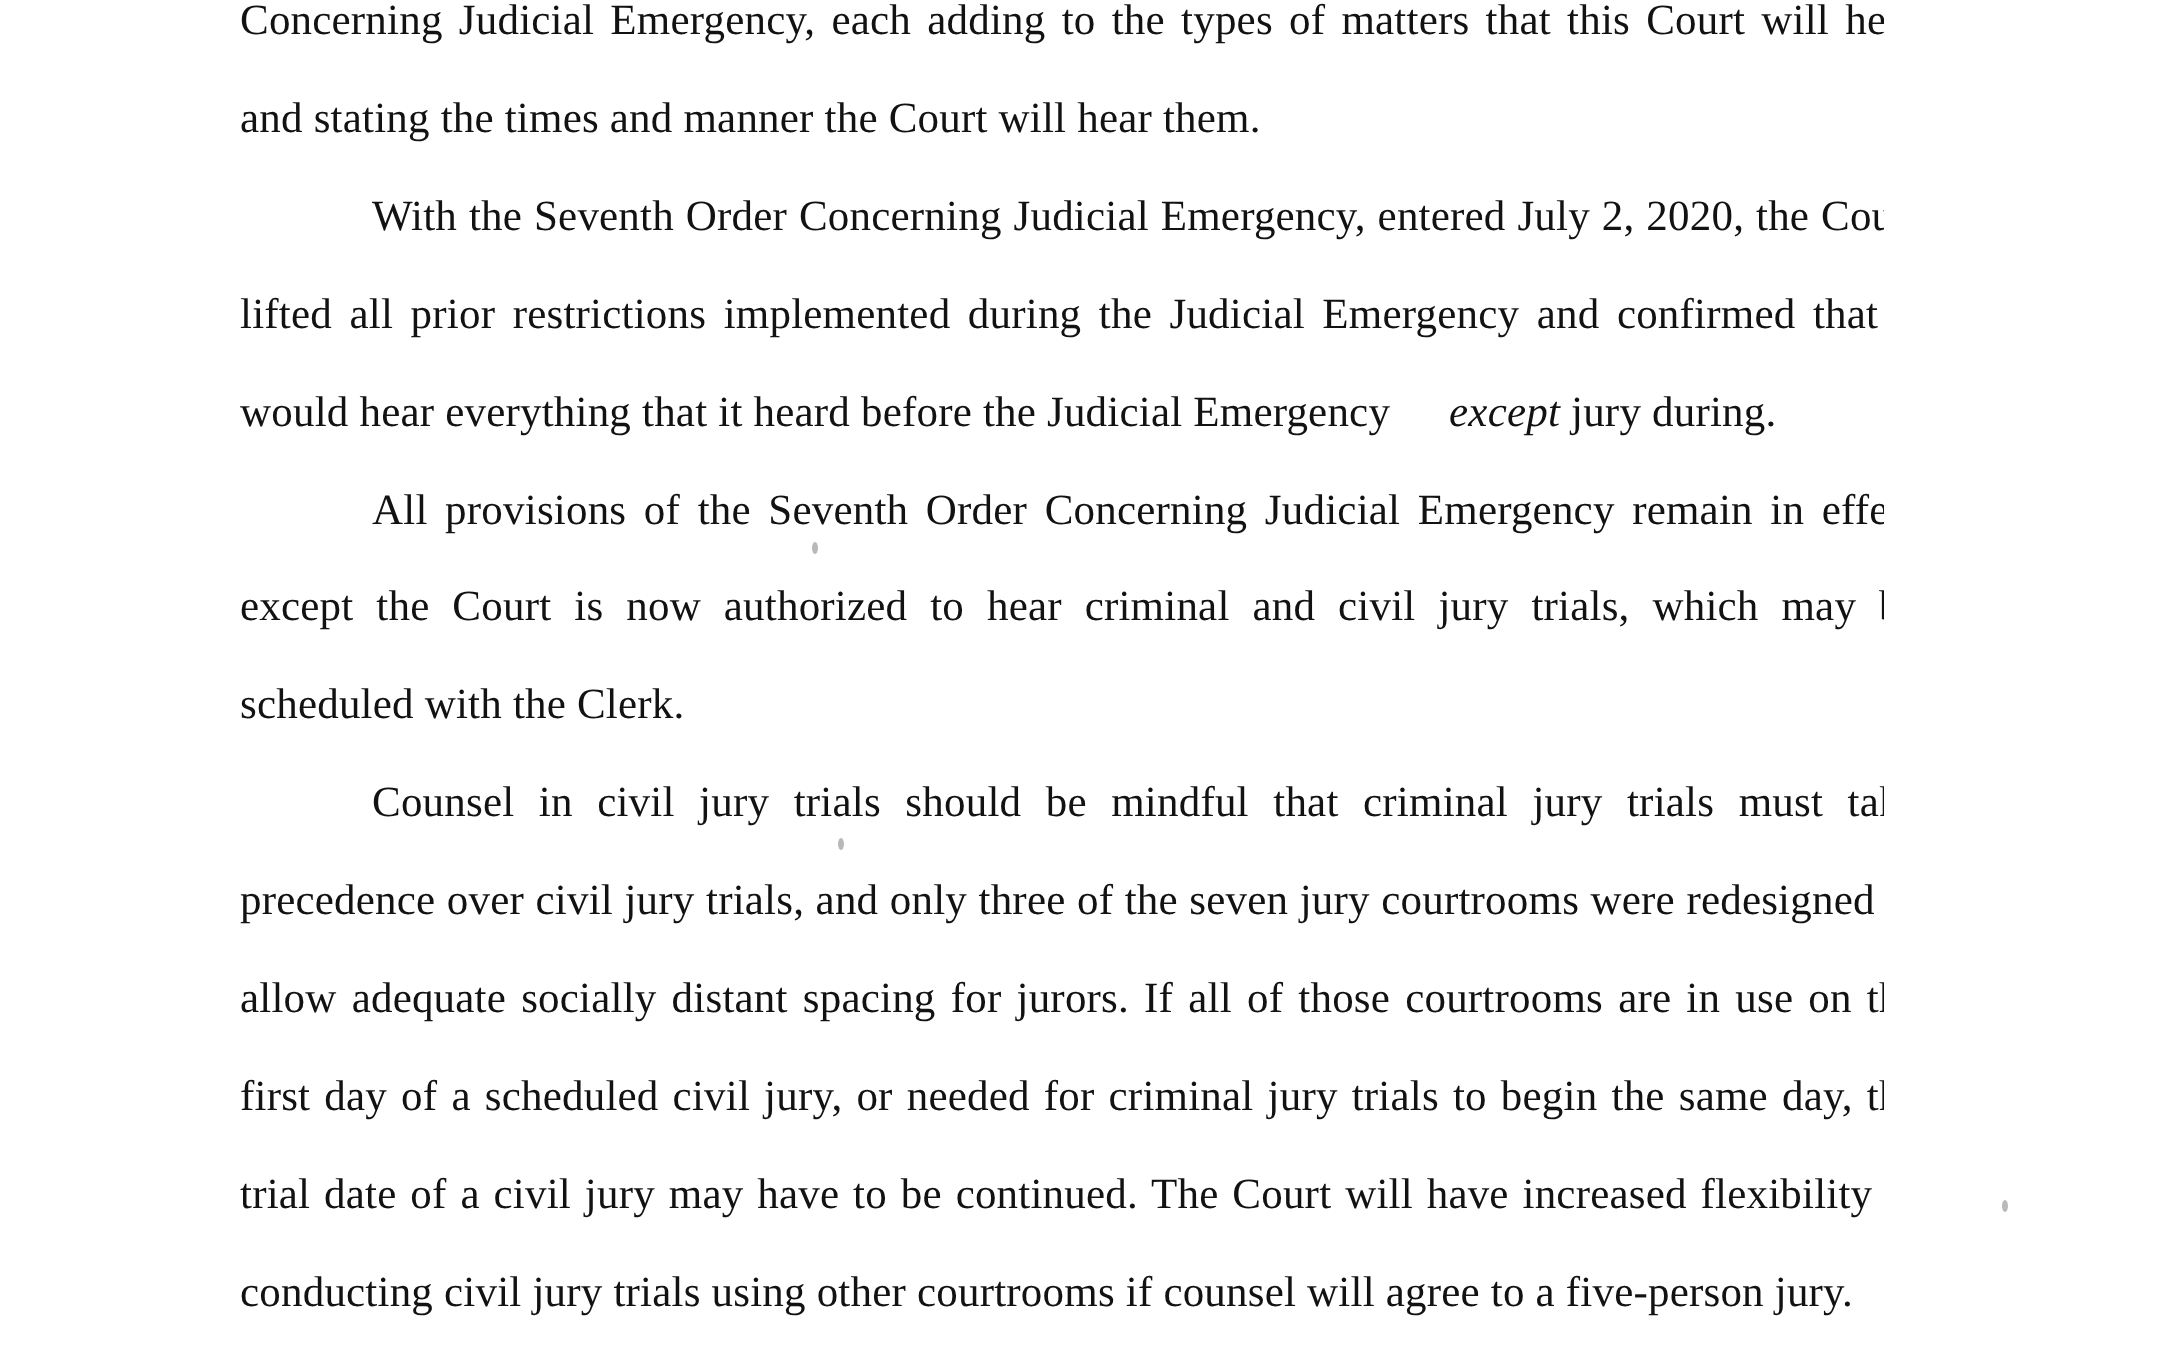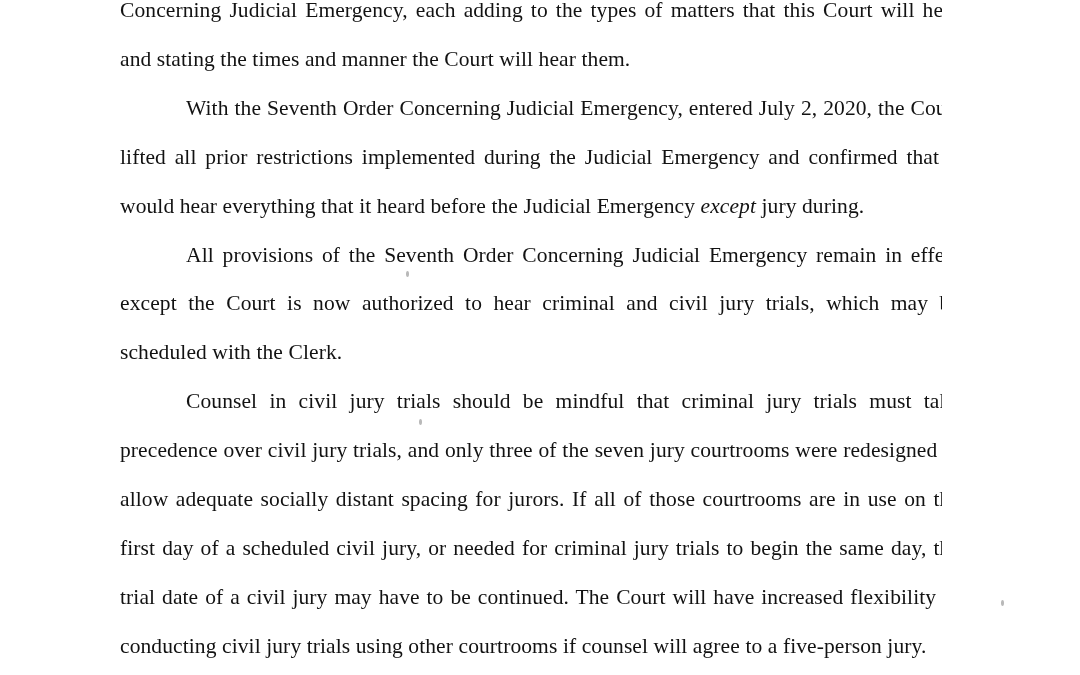--- a/index.html
+++ b/index.html
@@ -42,20 +42,21 @@
     color: #121212;
     text-indent: 0;
   }
   p.para.indent {
     text-indent: 66px;
   }
   .clipped-top {
     color: #1c1c1c;
   }
   em.italic {
+    margin-left: 24px;
   }
   .edge-fade-left {
     position: absolute;
     left: 0; top: 0;
     width: 22px; height: 675px;
     background: #ffffff;
   }
   .edge-fade-right {
     position: absolute;
     right: 0; top: 0;

